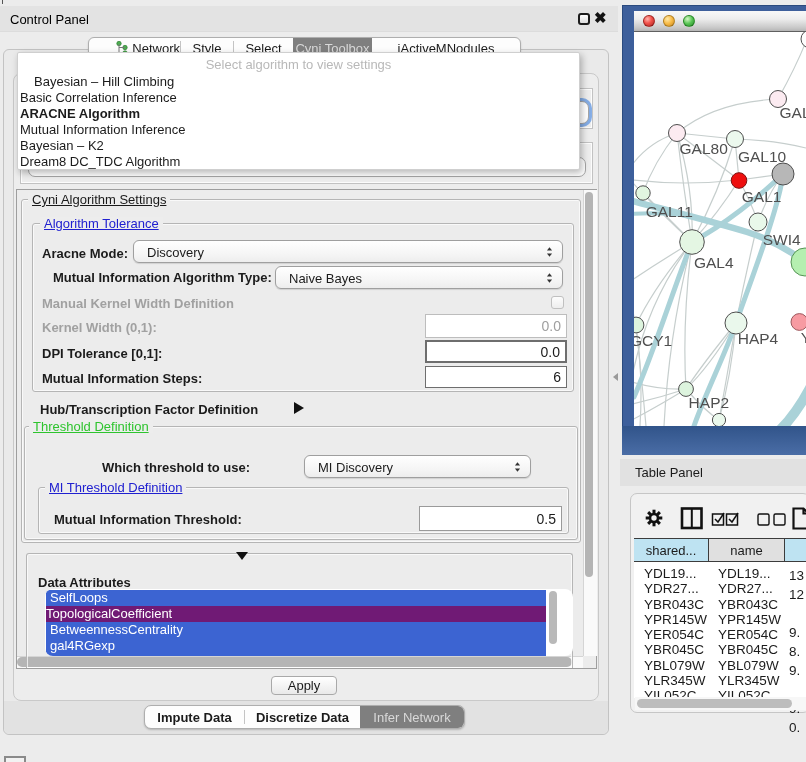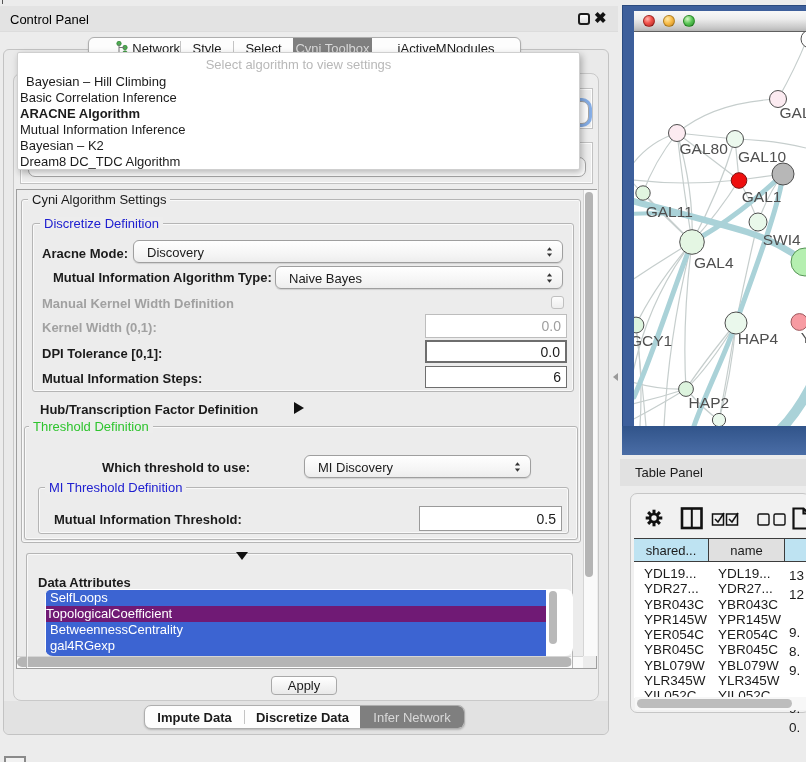--- a/index.html
+++ b/index.html
@@ -6,21 +6,21 @@
   html,body { width:806px; height:762px; overflow:hidden; }
   body { background:#ececec; font-family:"Liberation Sans", sans-serif; font-size:13px; color:#1b1b1b; position:relative; }
   .abs { position:absolute; }
   .bold { font-weight:bold; }
   .combo { position:absolute; background:linear-gradient(#ffffff,#f4f4f4 70%,#ededed); border:1px solid #9f9f9f; border-radius:6px; box-shadow:0 1px 1px rgba(0,0,0,0.12); }
   .combo .ct { position:absolute; left:13px; top:50%; transform:translateY(-50%); }
   .arrows { position:absolute; right:9px; top:50%; transform:translateY(-50%); width:7px; height:12px; }
   .field { position:absolute; background:#fff; }
   .field span { position:absolute; right:5px; top:50%; transform:translateY(-50%); font-size:14px; }
   .gb { position:absolute; border:1px solid #b5b5b5; border-radius:3px; box-shadow:inset 0 0 0 1px rgba(255,255,255,0.7); }
-  .gbl { position:absolute; background:#ededed; padding:0 4px; line-height:13px; }
+  .gbl { position:absolute; background:#ededed; padding:0 4px; line-height:13px;text-decoration:underline; }
   .tri-r { width:0; height:0; border-top:6.5px solid transparent; border-bottom:6.5px solid transparent; border-left:10px solid #111; position:absolute; }
   .tri-d { width:0; height:0; border-left:6px solid transparent; border-right:6px solid transparent; border-top:8px solid #111; position:absolute; }
 </style>
 </head>
 <body>
 
 <div class="abs" style="left:2px;top:0;width:1px;height:4px;background:#555;"></div>
 
 <div class="abs" style="left:0;top:6px;width:618px;height:26px;background:#e3e3e3;border-bottom:1px solid #dcdcdc;">
   <div class="abs" style="left:10px;top:6px;font-size:13px;color:#000000;">Control Panel</div>
@@ -62,21 +62,21 @@
 <div class="abs" style="left:583px;top:190px;width:14px;height:466px;background:#fafafa;border-left:1px solid #d5d5d5;"></div>
 <div class="abs" style="left:585px;top:192px;width:8px;height:385px;background:#b5b5b5;border-radius:4px;"></div>
 
 <div class="abs" style="left:17px;top:656px;width:566px;height:12px;background:#fafafa;border-top:1px solid #d5d5d5;"></div>
 <div class="abs" style="left:17px;top:657px;width:555px;height:10px;background:#b5b5b5;border-radius:5px;"></div>
 
 <div class="gb" style="left:21px;top:199px;width:560px;height:344px;"></div>
 <div class="gbl" style="left:28px;top:193px;color:#1a1a1a;">Cyni Algorithm Settings</div>
 
 <div class="gb" style="left:32px;top:223px;width:542px;height:169px;"></div>
-<div class="gbl" style="left:40px;top:217px;color:#2020d0;">Discretize Definition</div>
+<div class="gbl" style="left:40px;top:217px;color:#2020d0;">Algorithm Tolerance</div>
 
 <div class="abs bold" style="left:42px;top:246px;">Aracne Mode:</div>
 <div class="combo" style="left:133px;top:240px;width:430px;height:23px;">
     <span class="ct">Discovery</span>
   <svg class="arrows" viewBox="0 0 9 14">
       <path d="M4.5 1 L7.8 5.2 H1.2 Z" fill="#333"></path>
       <path d="M4.5 13 L7.8 8.8 H1.2 Z" fill="#333"></path>
     </svg>
   </div>
 
@@ -312,19 +312,19 @@
 &nbsp;
 9.
 0.</div>
 </div>
 
 <div class="abs" style="left:635px;top:697px;width:171px;height:13px;background:#f7f7f7;"></div>
 <div class="abs" style="left:637px;top:699px;width:155px;height:9px;background:#bdbdbd;border-radius:4.5px;"></div>
 
 <div class="abs" style="left:17px;top:52px;width:563px;height:118px;background:#fff;border:1px solid #cfcfcf;border-radius:2px;box-shadow:2px 3px 7px rgba(0,0,0,0.28);z-index:50;">
   <div style="text-align:center;color:#b8b8b8;height:21px;line-height:23px;">Select algorithm to view settings</div>
-  <div style="padding-left:8px;line-height:16px;">Bayesian – Hill Climbing</div>
+  <div style="padding-left:16px;line-height:16px;">Bayesian – Hill Climbing</div>
   <div style="padding-left:2px;line-height:16px;">Basic Correlation Inference</div>
   <div style="padding-left:2px;line-height:16px;font-weight:bold;">ARACNE Algorithm</div>
   <div style="padding-left:2px;line-height:16px;">Mutual Information Inference</div>
   <div style="padding-left:2px;line-height:16px;">Bayesian – K2</div>
   <div style="padding-left:2px;line-height:16px;">Dream8 DC_TDC Algorithm</div>
 </div>
 
 </body></html>

